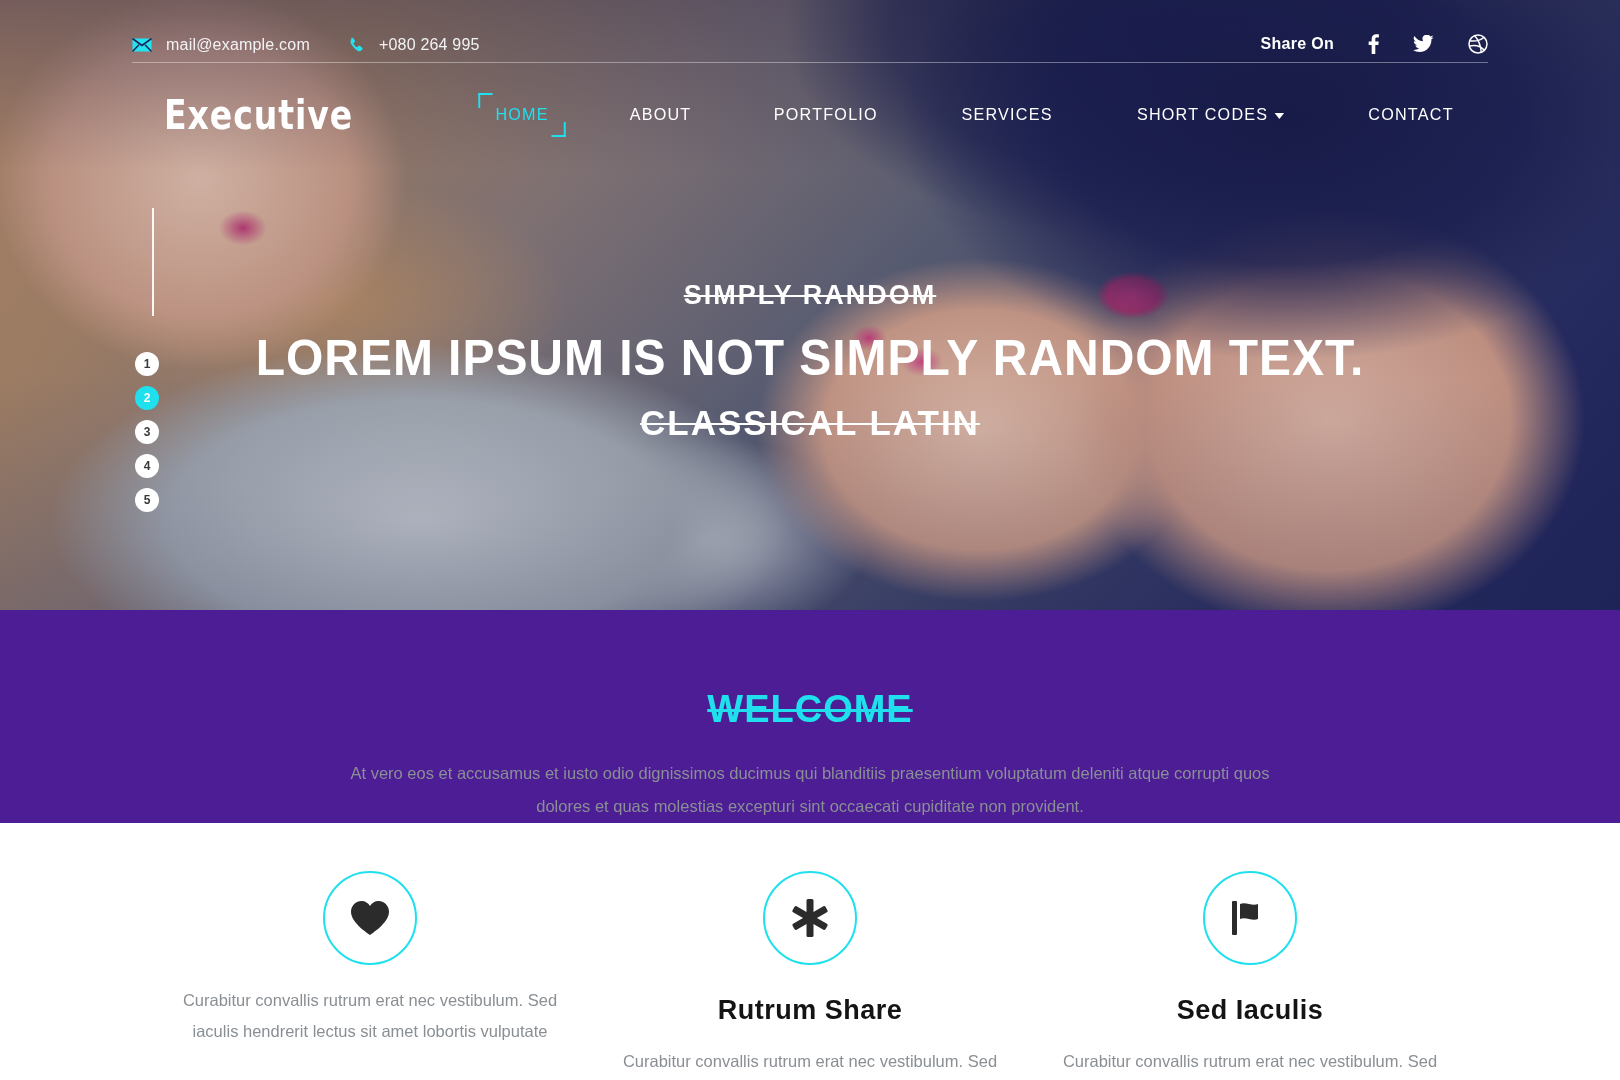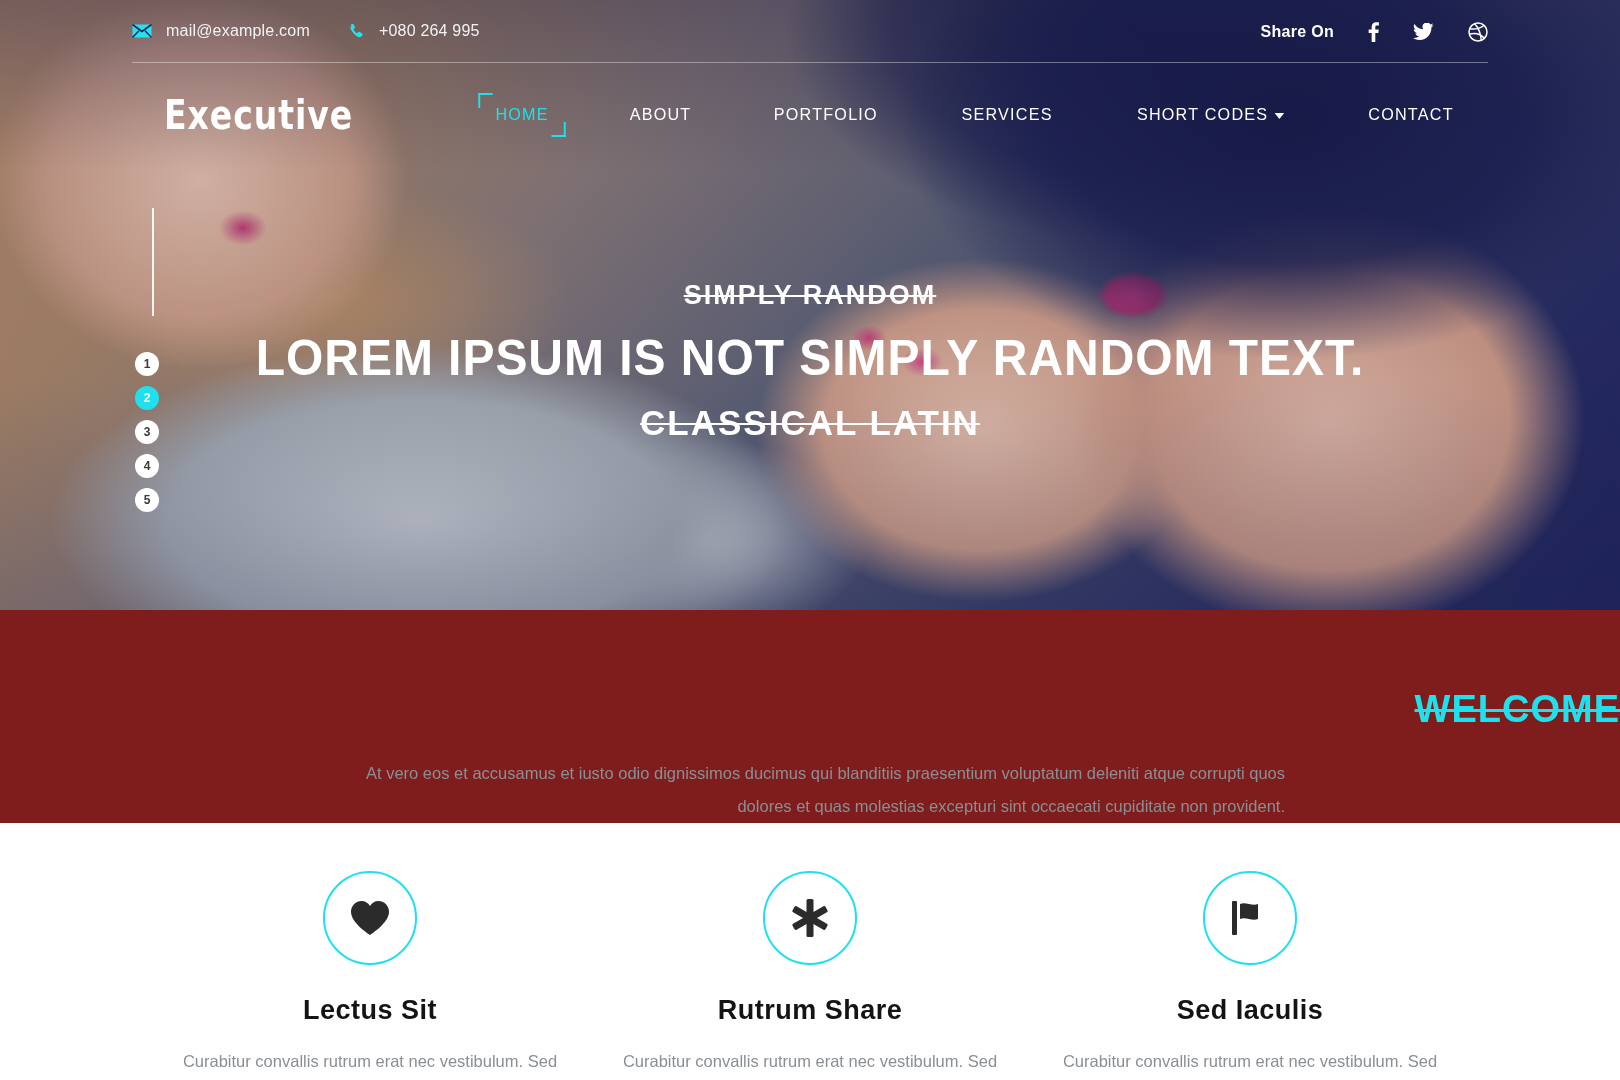--- a/index.html
+++ b/index.html
@@ -42,24 +42,23 @@
       linear-gradient(135deg, #b98d6b 0%, #a98565 18%, #8a7a77 34%, #5e6275 52%, #3a4068 70%, #252a60 85%, #1b2058 100%);
   }
   .hero-shade {
     position:absolute; inset:0;
     background:linear-gradient(180deg, rgba(25,28,70,0.42) 0%, rgba(30,34,78,0.12) 28%, rgba(35,38,80,0.10) 62%, rgba(40,44,86,0.26) 100%);
   }
 
   
   .topbar {
     position:absolute; left:0; right:0; top:0; height:62px;
-    display:flex; align-items:flex-start;
-    padding:0 132px;
+    display:flex; align-items:flex-end;
+    padding:8px 132px;
     z-index:6;
-    margin-top:22px;
   }
   .contact-group { display:flex; align-items:center; gap:38px; }
   .contact-item { display:flex; align-items:center; gap:14px; }
   .contact-item .txt {
     color:#f2f2f4; font-size:16px; letter-spacing:.2px;
   }
   .ic-mail, .ic-phone { color:#22e3ef; display:inline-flex; }
   .share-group {
     margin-left:auto; display:flex; align-items:center; gap:34px;
   }
@@ -146,21 +145,21 @@
     width:24px; height:24px; border-radius:50%;
     background:#ffffff; color:#3a3a3a;
     font-size:12px; font-weight:bold;
     display:flex; align-items:center; justify-content:center;
     cursor:pointer;
   }
   .dot.active { background:#1fe0ec; color:#ffffff; }
 
   
   .welcome {
-    width:1620px; padding-top:78px; text-align:right; background:#7f1d1d;
+    width:1620px; padding-top:78px; text-align:center; background:#4c1d95;
   }
   .welcome-title {
     color:#1fe0ec; font-size:38px; font-weight:bold; letter-spacing:1px;
     font-family:"Liberation Sans Narrow","Liberation Sans", sans-serif;
     text-decoration:line-through; text-decoration-thickness:3px;
   }
   .welcome-text {
     margin:26px auto 0; width:950px;
     color:#8a8f94; font-size:16.5px; line-height:33px;
   }
@@ -271,21 +270,20 @@
   <p class="welcome-text">At vero eos et accusamus et iusto odio dignissimos ducimus qui blanditiis praesentium voluptatum deleniti atque corrupti quos dolores et quas molestias excepturi sint occaecati cupiditate non provident.</p>
 </div>
 
 <div class="features">
   <div class="feature">
     <div class="f-circle">
       <svg width="40" height="36" viewBox="0 0 40 36" fill="#2b2b2b">
         <path d="M20 35C20 35 1 23.2 1 11.8 1 5.6 5.9 1 11.6 1c3.6 0 6.8 2 8.4 5 1.6-3 4.8-5 8.4-5C34.1 1 39 5.6 39 11.8 39 23.2 20 35 20 35z"></path>
       </svg>
     </div>
-    <div class="f-title">Lectus Sit</div>
     <p class="f-text">Curabitur convallis rutrum erat nec vestibulum. Sed iaculis hendrerit lectus sit amet lobortis vulputate</p>
   </div>
 
   <div class="feature">
     <div class="f-circle">
       <svg width="40" height="40" viewBox="0 0 40 40" fill="#2b2b2b">
         <g>
           <rect x="16.5" y="1" width="7" height="38" rx="1.5"></rect>
           <rect x="16.5" y="1" width="7" height="38" rx="1.5" transform="rotate(60 20 20)"></rect>
           <rect x="16.5" y="1" width="7" height="38" rx="1.5" transform="rotate(120 20 20)"></rect>

